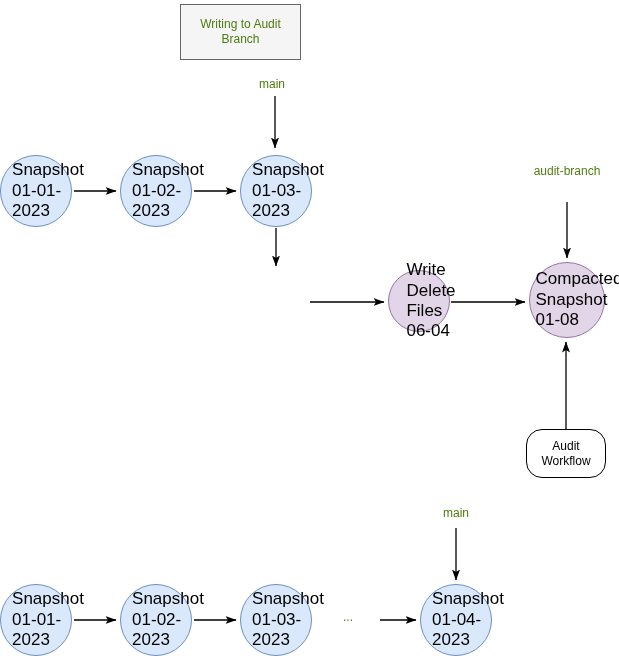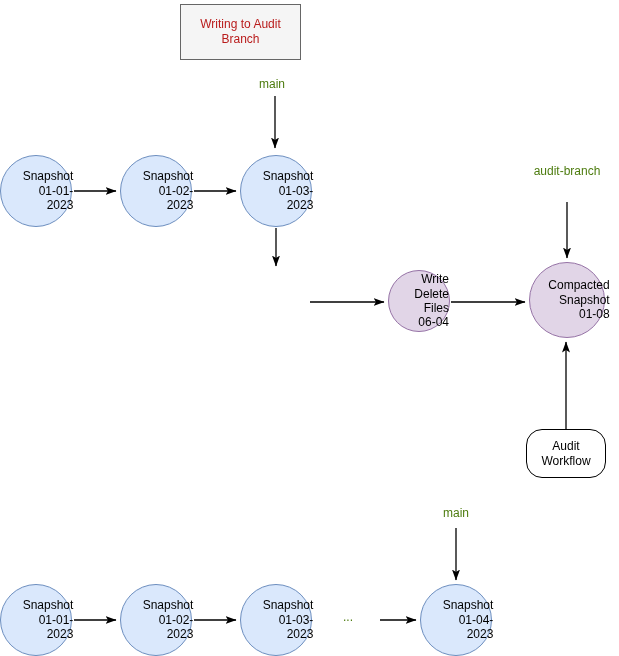--- a/index.html
+++ b/index.html
@@ -16,35 +16,35 @@
     left: 0; top: 0;
     width: 619px; height: 656px;
     pointer-events: none;
   }
   .node {
     position: absolute;
     border-radius: 50%;
     display: flex;
     align-items: center;
     justify-content: center;
-    text-align: right;
+    text-align: left;
     white-space: pre-line;
-    font-size: 12px;
+    font-size: 17px;
     line-height: 1.2;
     color: #000000;
     box-sizing: border-box;
     padding-left: 24px;
   }
   .node.blue   { background: #dae8fc; border: 1px solid #6c8ebf; }
   .node.purple { background: #e1d5e7; border: 1px solid #9673a6; }
   .title-box {
     position: absolute;
     background: #f5f5f5;
     border: 1px solid #666666;
-    color: #b91c1c;
+    color: #4d7c0f;
     display: flex;
     align-items: center;
     justify-content: center;
     text-align: center;
     font-size: 12px;
     line-height: 1.25;
     box-sizing: border-box;
     padding: 13px 8px;
   }
   .rounded-box {

